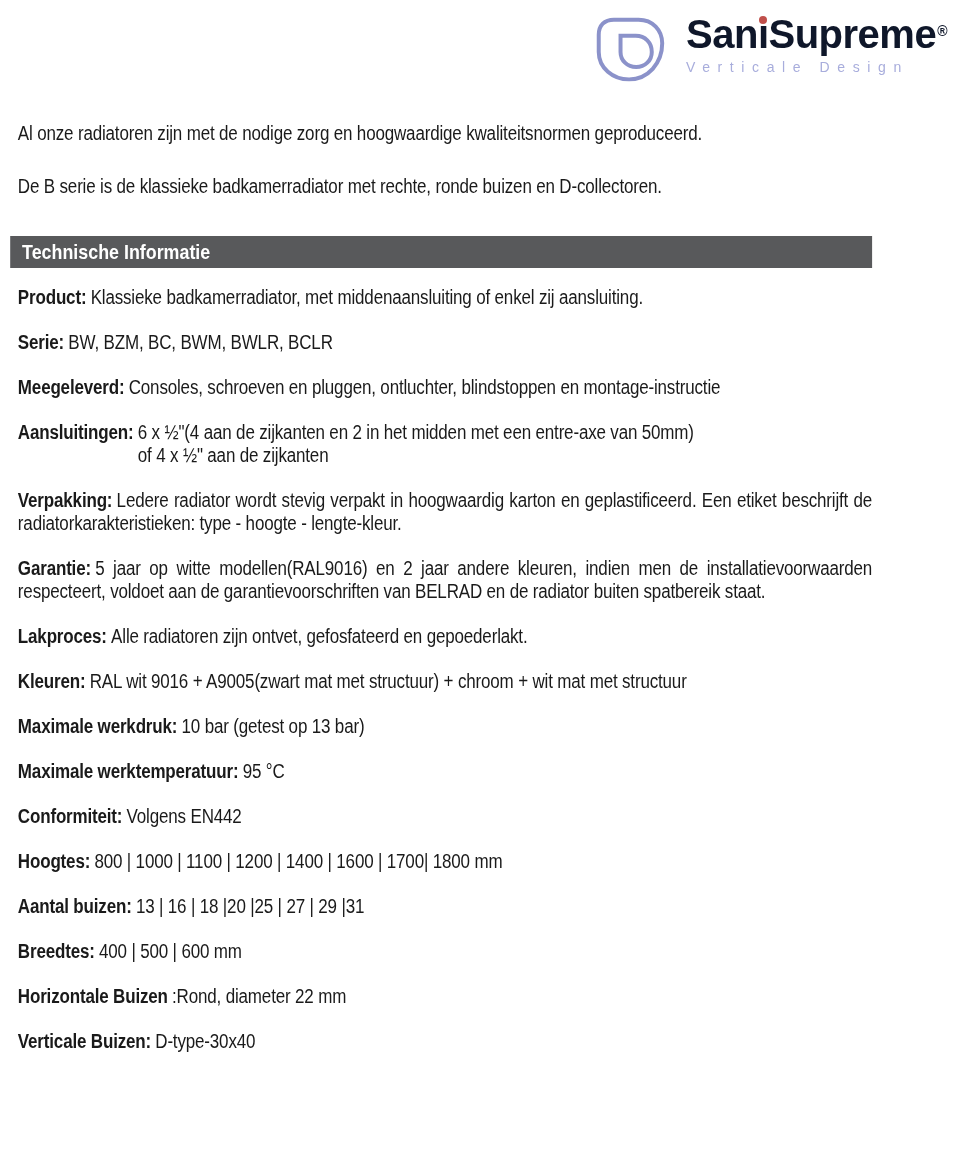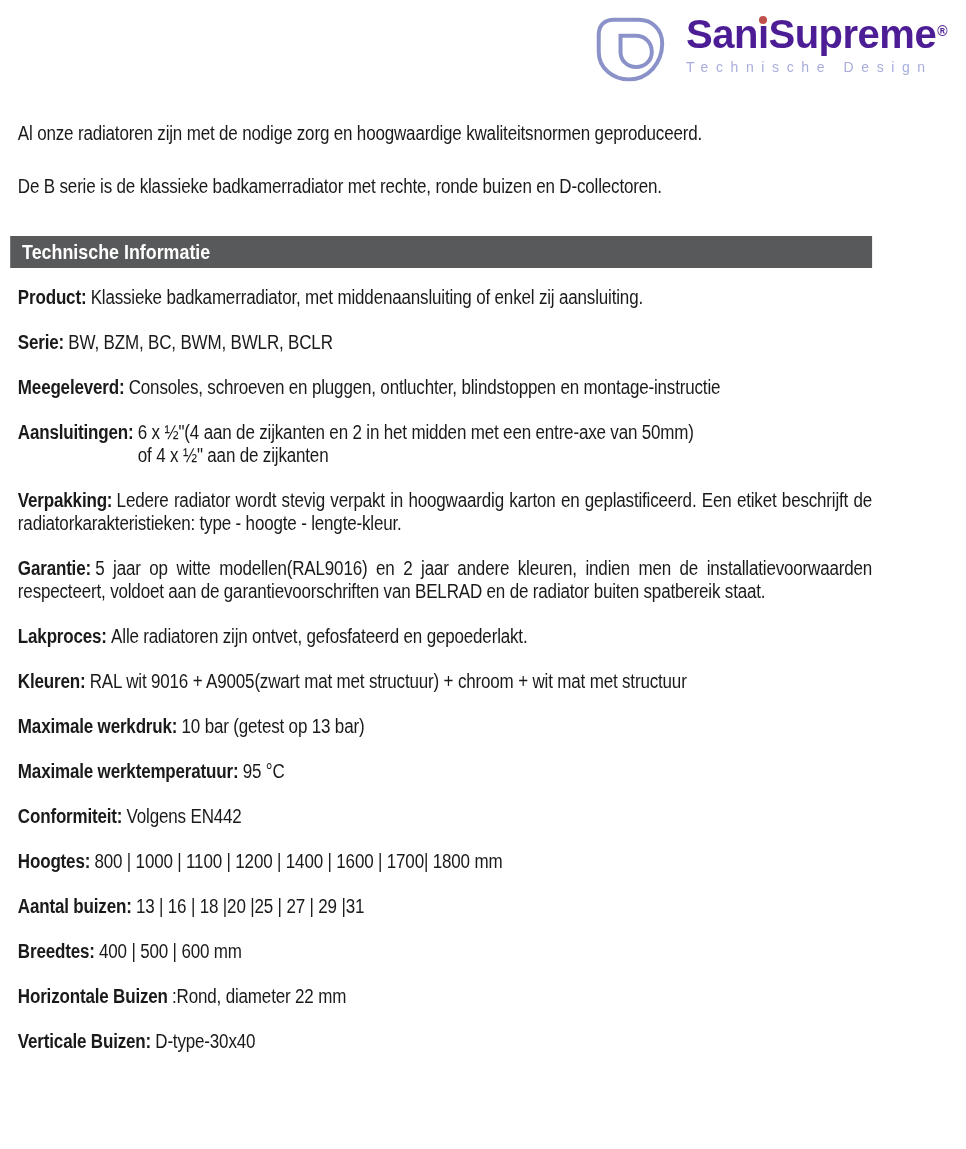--- a/index.html
+++ b/index.html
@@ -5,21 +5,21 @@
   html,body { margin:0; padding:0; background:#ffffff; }
   body {
     width:966px; height:1149px; position:relative; overflow:hidden;
     font-family:"Liberation Sans", sans-serif; color:#1a1a1a;
   }
 
   
   .logo { position:absolute; top:12px; right:20px; display:flex; align-items:flex-start; gap:20px; }
   .logo-icon { width:72px; height:70px; margin-top:3px; flex:0 0 auto; }
   .logo-text { display:flex; flex-direction:column; }
-  .brand-line { font-weight:bold; font-size:40px; line-height:44px; letter-spacing:-0.5px; color:#4c1d95; white-space:nowrap; }
+  .brand-line { font-weight:bold; font-size:40px; line-height:44px; letter-spacing:-0.5px; color:#0f172a; white-space:nowrap; }
   .brand-i { position:relative; display:inline-block; }
   .brand-i::after { content:''; position:absolute; top:4px; left:1px; width:8px; height:8px; border-radius:50%; background:#c0504b; }
   .reg-mark { font-size:14px; font-weight:bold; vertical-align:top; position:relative; top:-3px; left:1px; }
   .tagline { margin-top:3px; color:#a8addc; font-size:14px; letter-spacing:7.6px; white-space:nowrap; }
 
   
   .content {
     position:absolute; left:0; top:0;
     width:1136px; box-sizing:border-box;
     padding:122px 110px 0 21px;
@@ -43,21 +43,21 @@
 </head>
 <body>
 
 <header class="logo">
   <svg class="logo-icon" viewBox="0 0 76 72" fill="none" xmlns="http://www.w3.org/2000/svg">
     <path d="M 21,4 H 47 C 62,4 72,15 72,29 C 72,50 57,67 37,67 C 20,67 5,55 5,38 V 20 C 5,10 11,4 21,4 Z" stroke="#8b92ca" stroke-width="4.2"></path>
     <path d="M 28,21 H 44 C 54,21 61,28 61,38 C 61,47 54,54 44.5,54 C 35,54 28,47 28,38 Z" stroke="#8b92ca" stroke-width="4.2"></path>
   </svg>
   <div class="logo-text">
     <div class="brand-line"><span>San</span><span class="brand-i">ı</span><span>Supreme</span><span class="reg-mark">®</span></div>
-    <div class="tagline">Technische Design</div>
+    <div class="tagline">Verticale Design</div>
   </div>
 </header>
 
 <main class="content">
   <p class="intro">Al onze radiatoren zijn met de nodige zorg en hoogwaardige kwaliteitsnormen geproduceerd.</p>
   <p class="intro">De B serie is de klassieke badkamerradiator met rechte, ronde buizen en D-collectoren.</p>
 
   <div class="section-bar">
     <span>Technische Informatie</span>
   </div>

